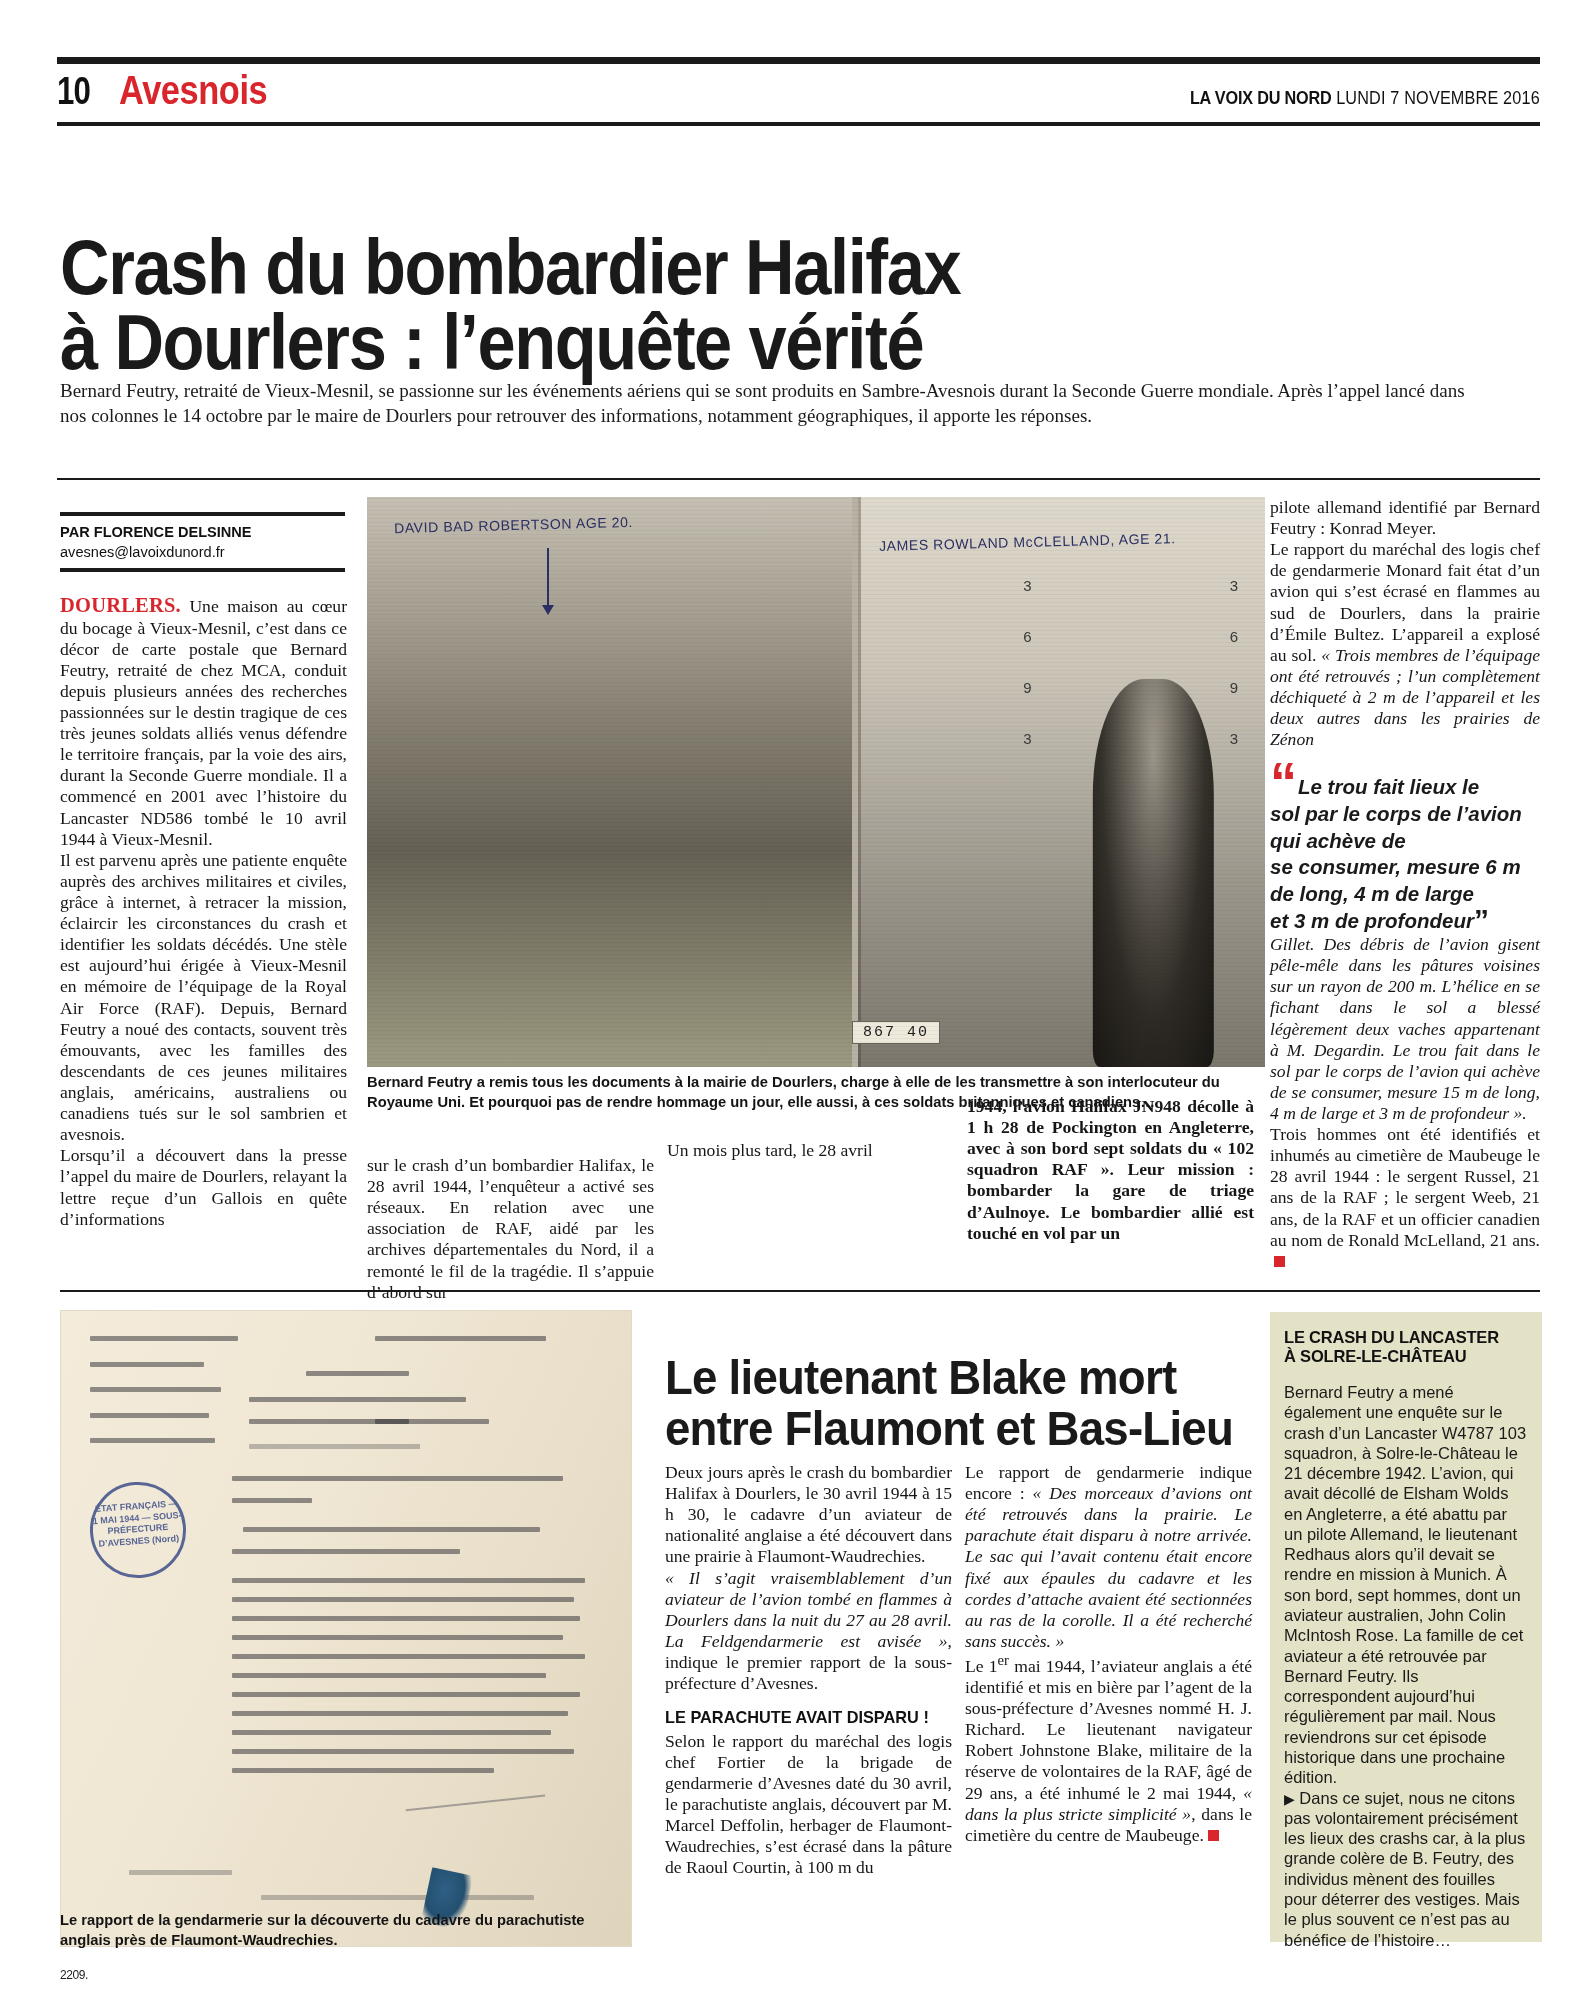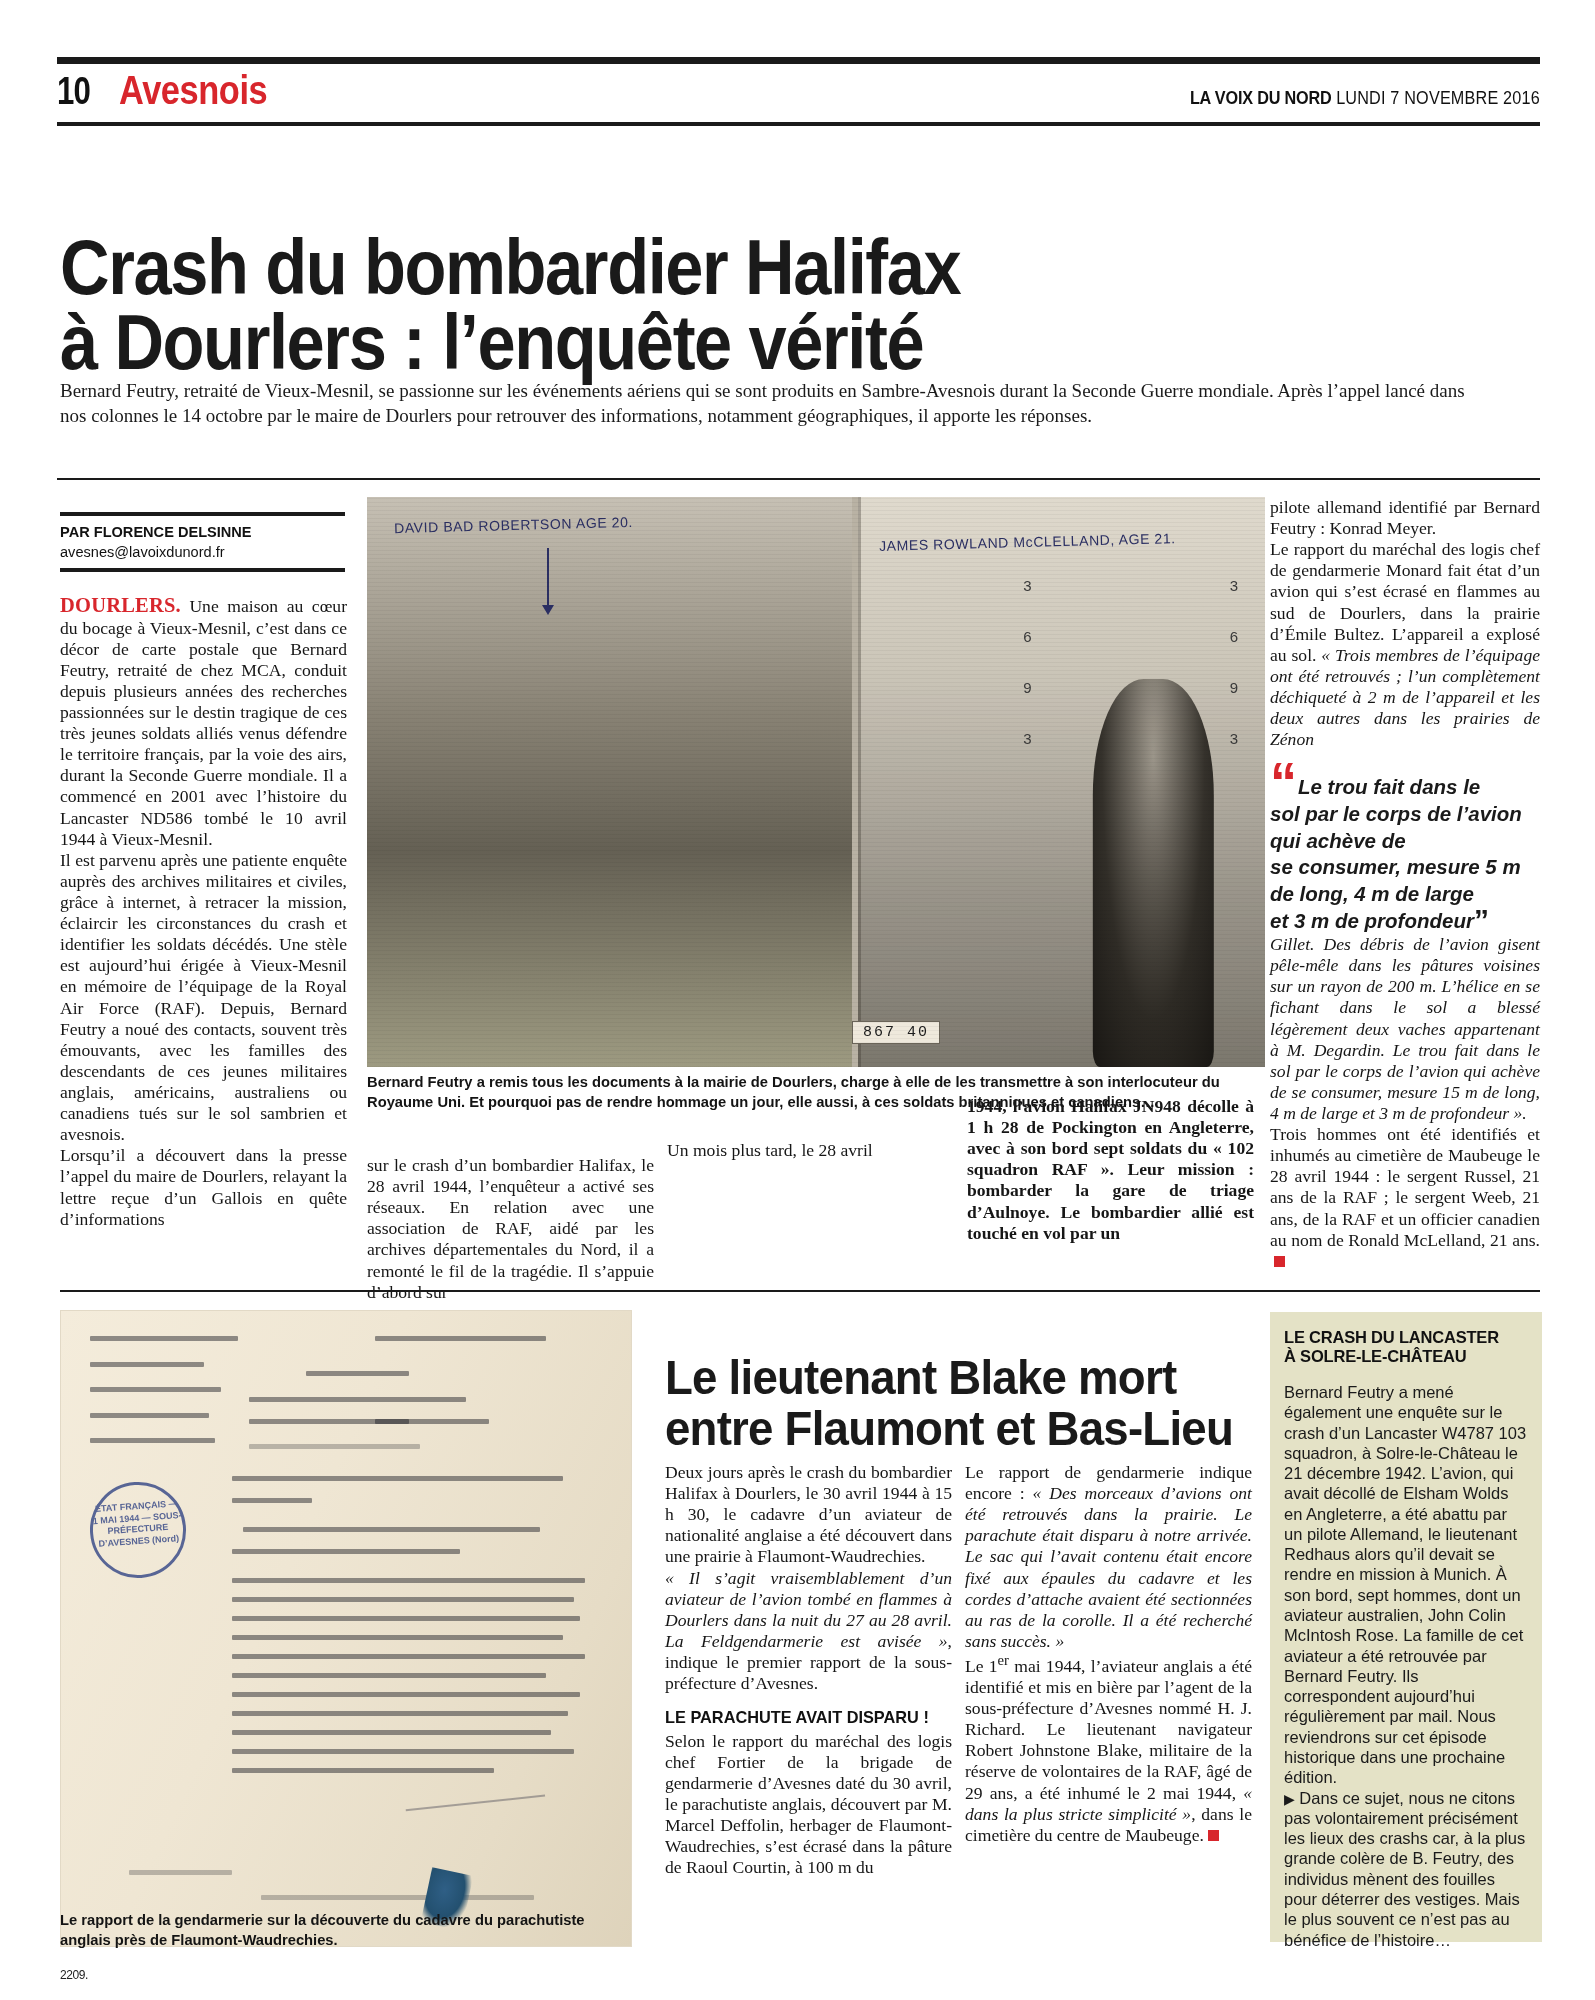--- a/index.html
+++ b/index.html
@@ -582,24 +582,24 @@
 
   <div class="col body-text" id="col4-top">
     <p>1944, l’avion Halifax JN948 décolle à 1 h 28 de Pockington en Angleterre, avec à son bord sept soldats du « 102 squadron RAF ». Leur mission : bombarder la gare de triage d’Aulnoye. Le bombardier allié est touché en vol par un</p>
   </div>
 
   <div class="col body-text" id="col5-top">
     <p>pilote allemand identifié par Bernard Feutry : Konrad Meyer.</p>
     <p><span>Le rapport du maréchal des logis chef de gendarmerie Monard fait état d’un avion qui s’est écrasé en flammes au sud de Dourlers, dans la prairie d’Émile Bultez. L’appareil a explosé au sol. </span><span class="ital">« Trois membres de l’équipage ont été retrouvés ; l’un complètement déchiqueté à 2 m de l’appareil et les deux autres dans les prairies de Zénon</span></p>
 
     <div class="pull-quote">
-      <span class="quote-mark-open">“</span><span>Le trou fait dans le</span><br>
+      <span class="quote-mark-open">“</span><span>Le trou fait lieux le</span><br>
       <span>sol par le corps de l’avion</span><br>
       <span>qui achève de</span><br>
-      <span>se consumer, mesure 5 m</span><br>
+      <span>se consumer, mesure 6 m</span><br>
       <span>de long, 4 m de large</span><br>
       <span>et 3 m de profondeur</span><span class="quote-mark-close">”</span>
     </div>
 
     <p class="quote-after">Gillet. Des débris de l’avion gisent pêle-mêle dans les pâtures voisines sur un rayon de 200 m. L’hélice en se fichant dans le sol a blessé légèrement deux vaches appartenant à M. Degardin. Le trou fait dans le sol par le corps de l’avion qui achève de se consumer, mesure 15 m de long, 4 m de large et 3 m de profondeur ».</p>
     <p><span> Trois hommes ont été identifiés et inhumés au cimetière de Maubeuge le 28 avril 1944 : le sergent Russel, 21 ans de la RAF ; le sergent Weeb, 21 ans, de la RAF et un officier canadien au nom de Ronald McLelland, 21 ans.</span><span class="endmark"></span></p>
   </div>
 
   <div class="rule-mid"></div>
 

